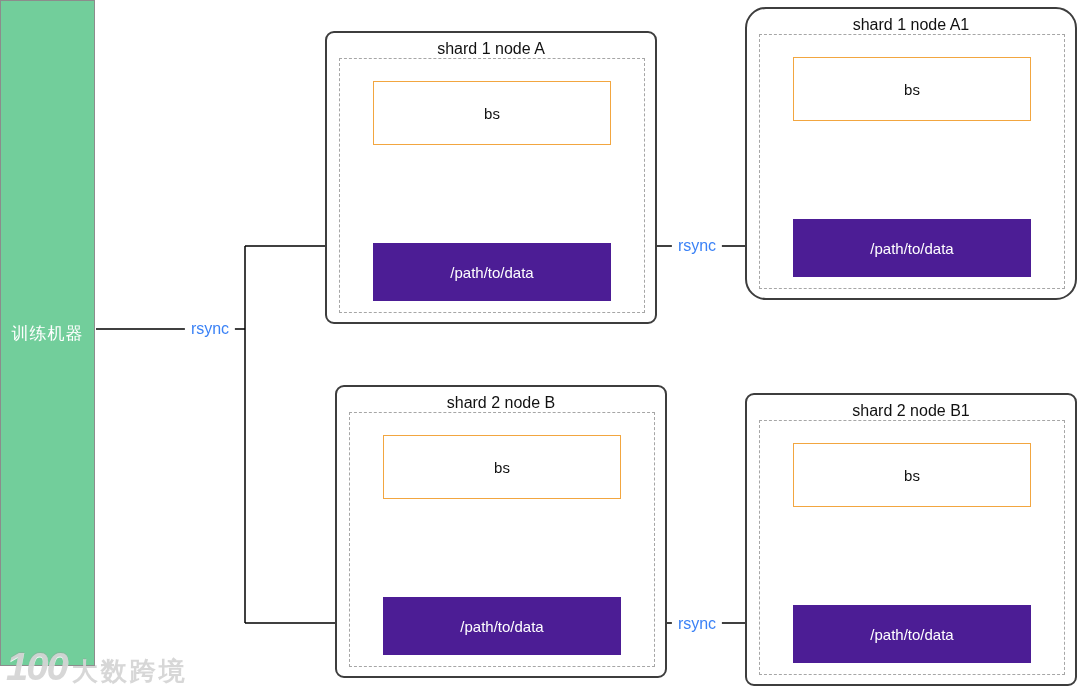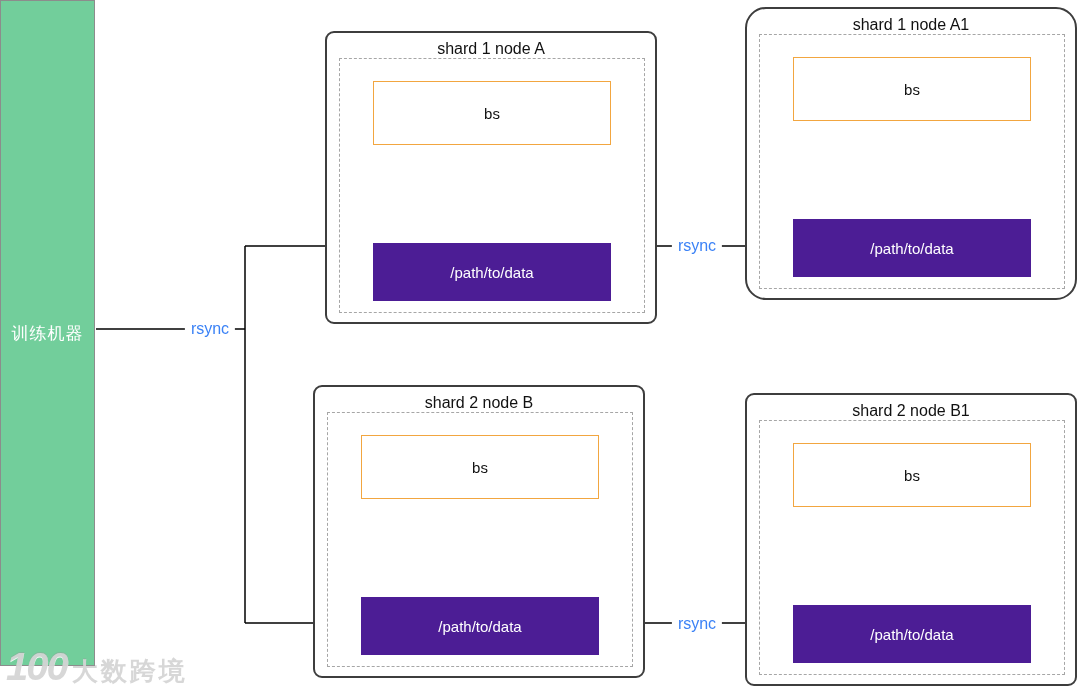--- a/index.html
+++ b/index.html
@@ -16,21 +16,21 @@
   }
   .source-label { color:#ffffff; font-size:17px; letter-spacing:1px; }
 
   
   .node {
     position:absolute; width:332px; height:293px; background:#fff;
     border:2px solid #3d3d3d; border-radius:9px; box-sizing:border-box;
   }
   .node-a  { left:325px; top:7px;margin-top:24px;  }
   .node-a1 { left:745px; top:7px;border-radius:21px;  }
-  .node-b  { left:313px; top:385px;padding-left:16px;}
+  .node-b  { left:335px; top:385px;padding-left:16px;}
   .node-b1 { left:745px; top:393px;}
   .node .title {
     position:absolute; top:7px; left:0; right:0; text-align:center;
     font-size:16px; color:#111;
   }
   .node .dashed {
     position:absolute; left:12px; top:25px; width:306px; height:255px;
     border:1px dashed #a6a6a6; box-sizing:border-box;
   }
   .node .bs-box {

